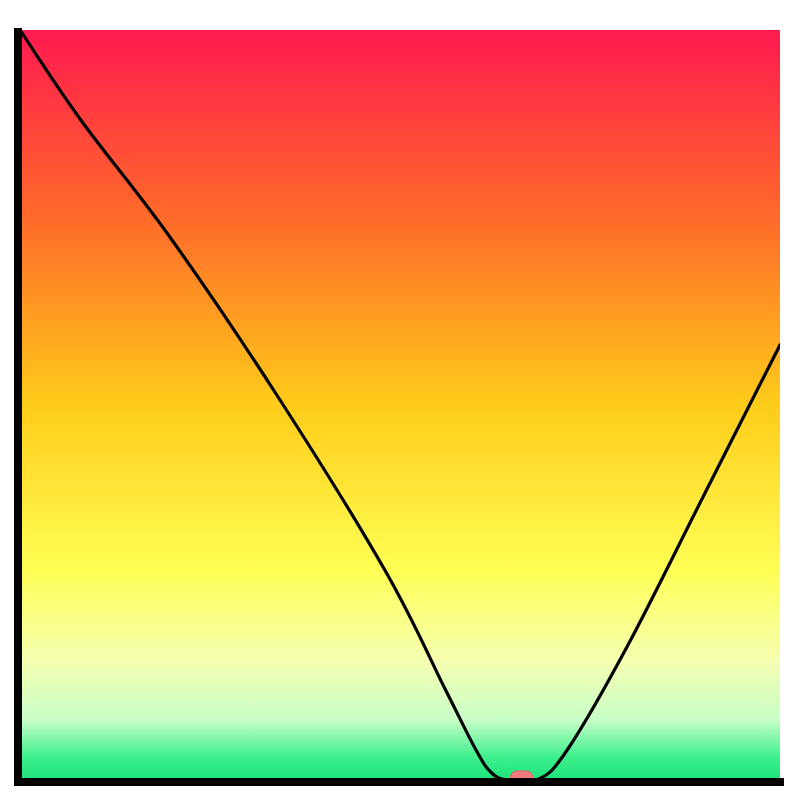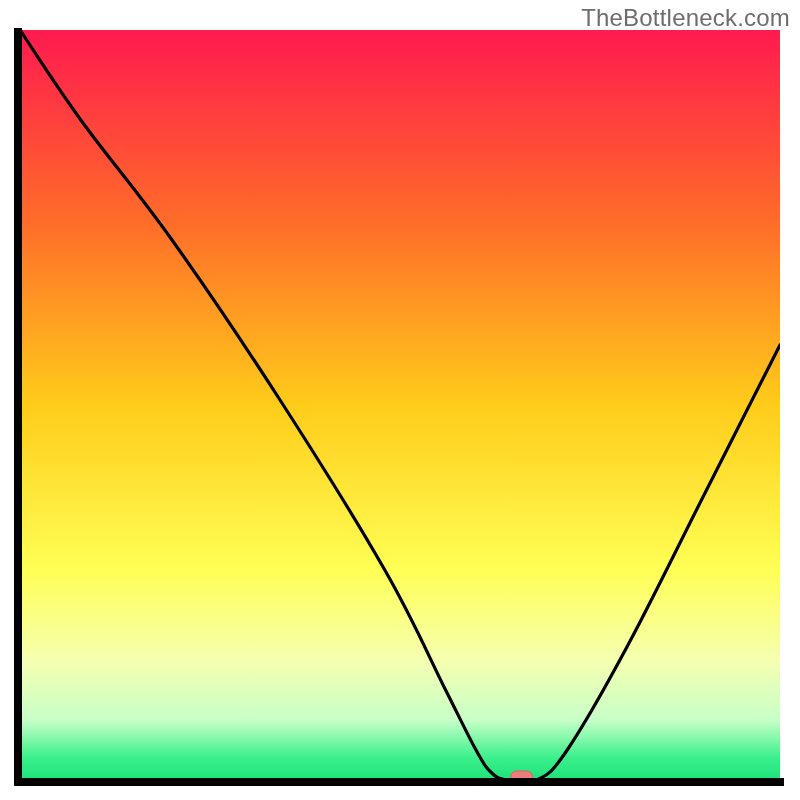--- a/index.html
+++ b/index.html
@@ -58,14 +58,13 @@
 
       <rect id="optimum-marker" x="510.6" y="771.0" width="22" height="12" rx="6" ry="6" fill="#ef7c7c" stroke="#e55d5d" stroke-width="1"></rect>
     </g>
 
     <g>
       <rect x="14" y="28" width="8" height="756" fill="#000000"></rect>
       <rect x="14" y="778" width="770" height="8" fill="#000000"></rect>
     </g>
   </svg>
 
-  <div class="watermark">TheBottleneck.com</div>
 </div>
 
 </body></html>

